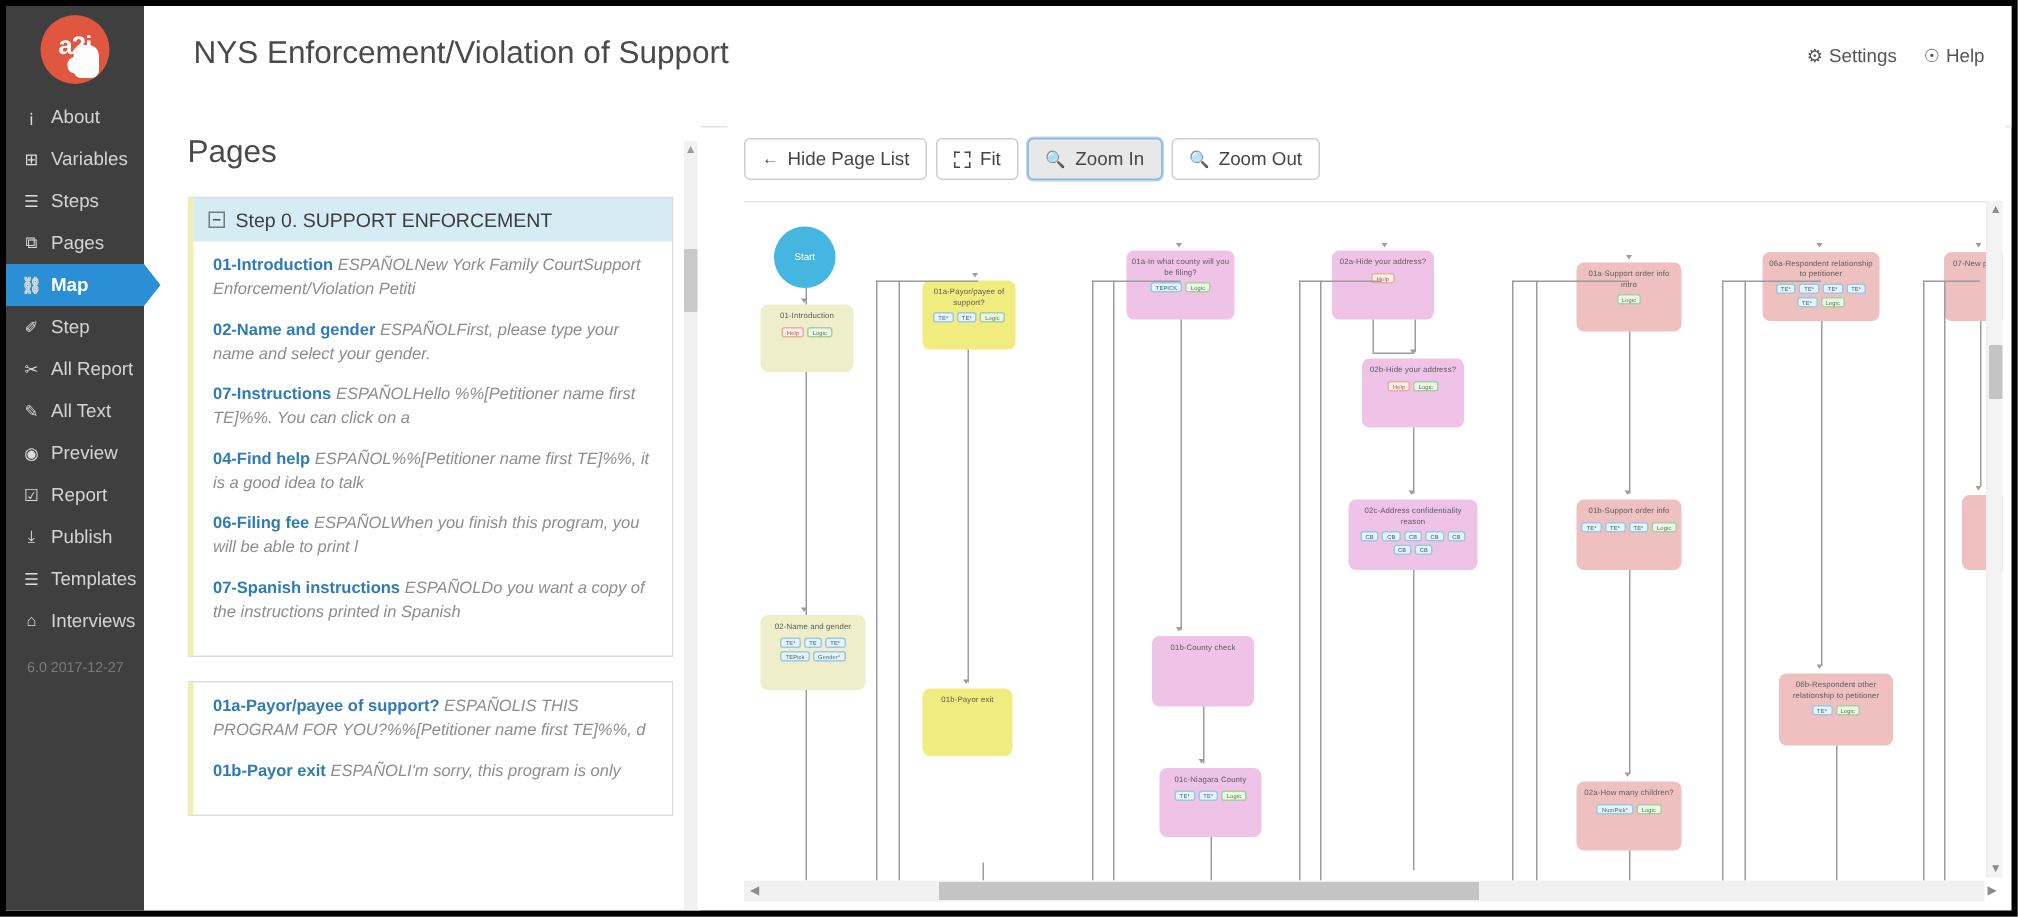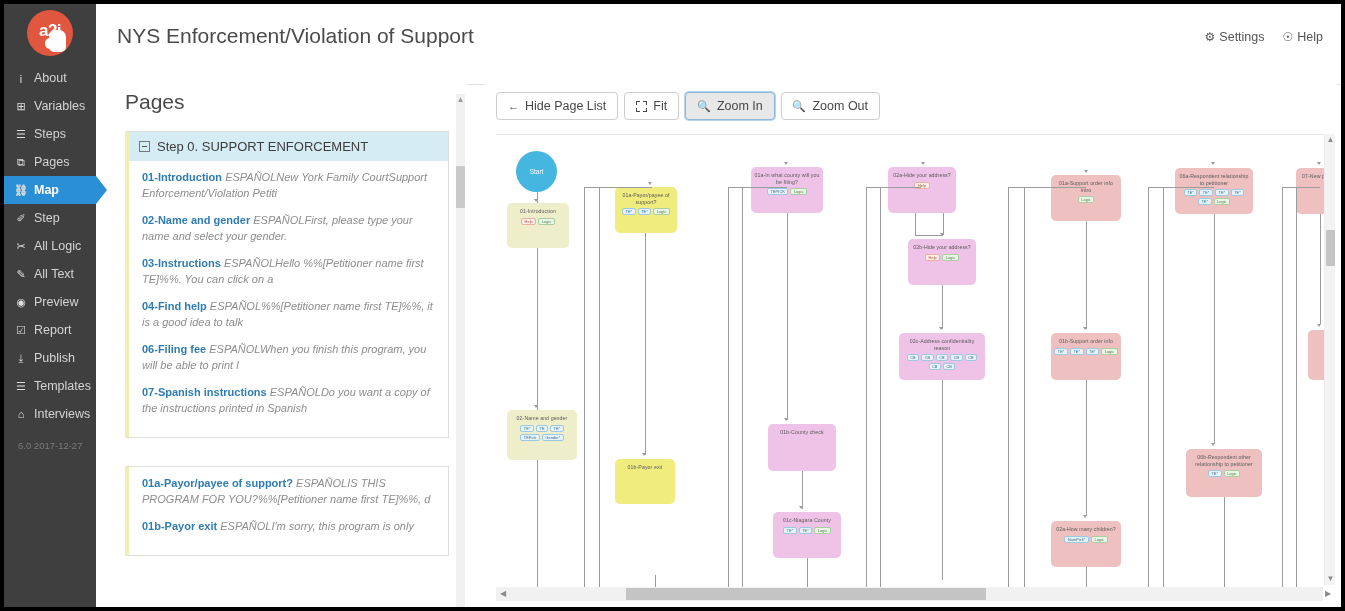--- a/index.html
+++ b/index.html
@@ -96,21 +96,21 @@
   .version {
     margin-top: 12px;
     padding-left: 14px;
     font-size: 9.5px;
     color: #7a7a7a;
   }
 
   
   .header {
     position: absolute;
-    left: 92px; top: 0;
+    left: 104px; top: 0;
     right: 0; height: 81px;
     background: #ffffff;
     border-bottom: 1px solid #e3e3e3;
   }
   .header-title {
     position: absolute;
     left: 21px; top: 20px;
     font-size: 21px;
     color: #4a4a4a;
     font-weight: normal;
@@ -143,21 +143,21 @@
   .pages-list {
     position: absolute;
     left: 29px; top: 63px;
     right: 18px; bottom: 0;
     overflow: hidden;
   }
   .step-block {
     border: 1px solid #ddd;
     border-left: 4px solid #efeeb4;
     background: #fff;
-    margin-bottom: 28px;
+    margin-bottom: 16px;
   }
   .step-head {
     background: #d6ecf5;
     padding: 7px 10px;
     font-size: 13px;
     color: #3c3c3c;
     display: flex;
     align-items: center;
     gap: 7px;
     cursor: pointer;
@@ -407,21 +407,21 @@
         <div class="nav-item active">
           <span class="ic">⛓</span>
           <span>Map</span>
         </div>
         <div class="nav-item">
           <span class="ic">✐</span>
           <span>Step</span>
         </div>
         <div class="nav-item">
           <span class="ic">✂</span>
-          <span>All Logic</span>
+          <span>All Report</span>
         </div>
         <div class="nav-item">
           <span class="ic">✎</span>
           <span>All Text</span>
         </div>
         <div class="nav-item">
           <span class="ic">◉</span>
           <span>Preview</span>
         </div>
         <div class="nav-item">
@@ -462,21 +462,21 @@
     <div class="pages-title">Pages</div>
     <div class="pages-list" id="pages-list">
         <div class="step-block">
           <div class="step-head">
             <span class="collapse-box"></span>
             <span>Step 0. SUPPORT ENFORCEMENT</span>
           </div>
           <div class="step-body">
             <div class="page-row"><span class="pname">01-Introduction</span>  <span class="pdesc">ESPAÑOLNew York Family CourtSupport Enforcement/Violation Petiti</span></div>
             <div class="page-row"><span class="pname">02-Name and gender</span>  <span class="pdesc">ESPAÑOLFirst, please type your name and select your gender.</span></div>
-            <div class="page-row"><span class="pname">03-Instructions</span>  <span class="pdesc">ESPAÑOLHello %%[Petitioner name first TE]%%. You can click on a</span></div>
+            <div class="page-row"><span class="pname">07-Instructions</span>  <span class="pdesc">ESPAÑOLHello %%[Petitioner name first TE]%%. You can click on a</span></div>
             <div class="page-row"><span class="pname">04-Find help</span>  <span class="pdesc">ESPAÑOL%%[Petitioner name first TE]%%, it is a good idea to talk</span></div>
             <div class="page-row"><span class="pname">06-Filing fee</span>  <span class="pdesc">ESPAÑOLWhen you finish this program, you will be able to print l</span></div>
             <div class="page-row"><span class="pname">07-Spanish instructions</span>  <span class="pdesc">ESPAÑOLDo you want a copy of the instructions printed in Spanish</span></div>
           </div>
         </div>
         <div class="step-block">
           <div class="step-body">
             <div class="page-row"><span class="pname">01a-Payor/payee of support?</span>  <span class="pdesc">ESPAÑOLIS THIS PROGRAM FOR YOU?%%[Petitioner name first TE]%%, d</span></div>
             <div class="page-row"><span class="pname">01b-Payor exit</span>  <span class="pdesc">ESPAÑOLI'm sorry, this program is only</span></div>
           </div>

